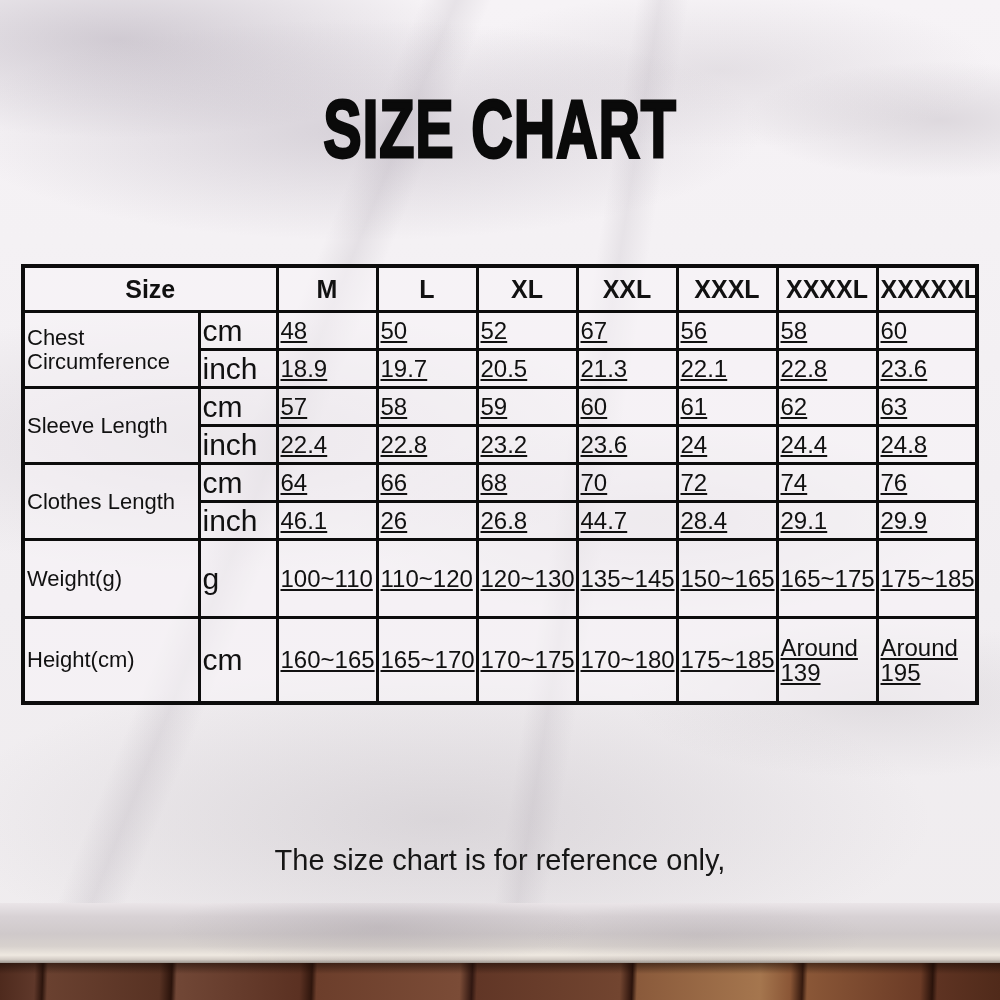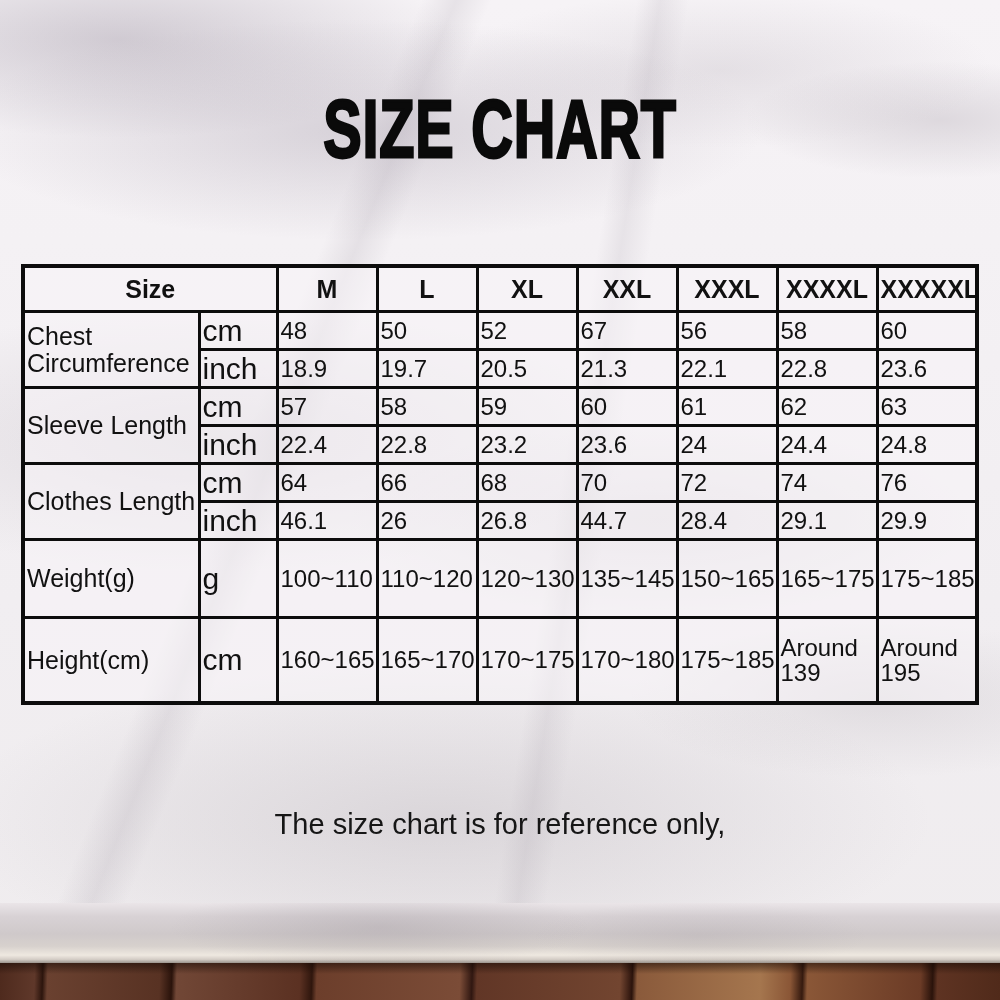--- a/index.html
+++ b/index.html
@@ -32,25 +32,25 @@
   }
   table.size-table td,table.size-table th{
     border:3px solid #0c0c0c;padding:1px 2px;vertical-align:middle;
     background:rgba(247,244,247,.55);overflow:hidden;
   }
   table.size-table{border:4px solid #0c0c0c;}
   table.size-table thead th{font-weight:700;height:40px;font-size:25px;}
   table.size-table tbody tr{height:38px;}
   table.size-table tbody tr.tall-weight{height:78px;}
   table.size-table tbody tr.tall-height{height:85px;}
-  td.row-label{font-size:25px;}
+  td.row-label{font-size:22px;}
   td.unit-cell{font-size:30px;}
-  td.value-cell{font-size:24px;}
+  td.value-cell{font-size:24px;text-decoration:underline;}
   .notes{position:absolute;left:0;right:0;text-align:center;color:#161616;}
-  .note1{top:808px;font-size:29px;}
+  .note1{top:844px;font-size:29px;}
   .note2{top:863px;font-size:29.5px;letter-spacing:.2px;}
   .baseboard{
     position:absolute;left:0;top:903px;width:1000px;height:60px;
     background:
       radial-gradient(300px 60px at 38% 40%, rgba(140,132,140,.25), transparent 70%),
       radial-gradient(240px 50px at 70% 55%, rgba(140,132,140,.15), transparent 70%),
       linear-gradient(180deg,#eae5e8 0%,#d8d2d5 22%,#cfc9ca 52%,#d7d1cd 72%,#eee8e0 87%,#d4cdc6 94%,#9b948d 100%);
   }
   .floor{
     position:absolute;left:0;top:963px;width:1000px;height:37px;

